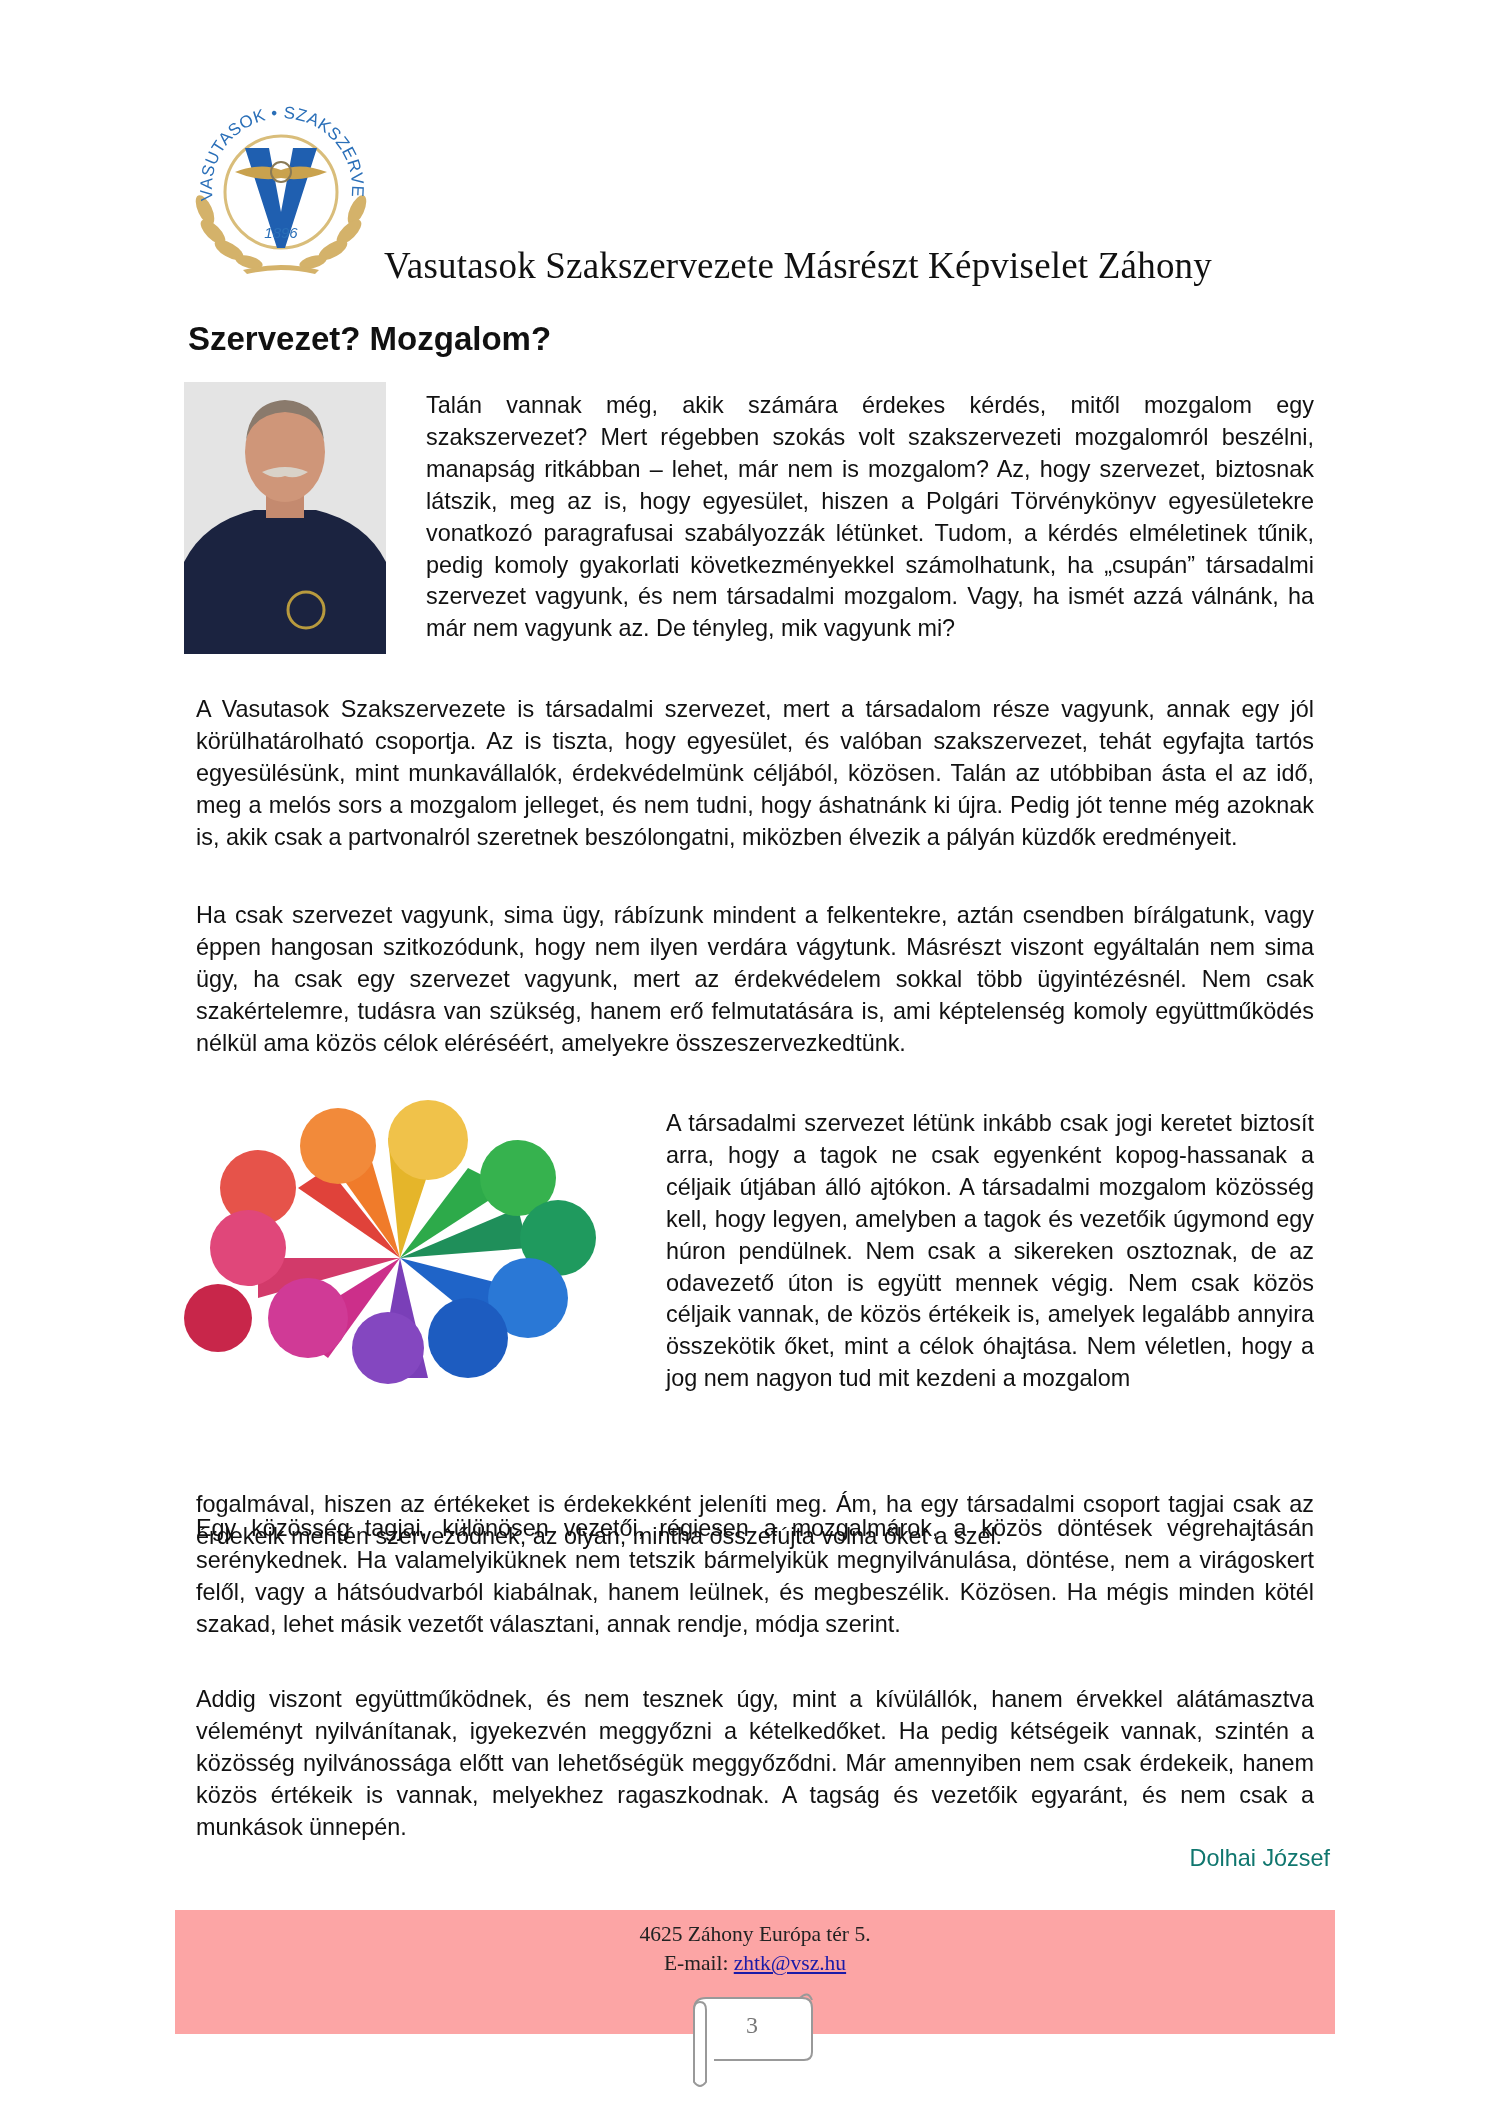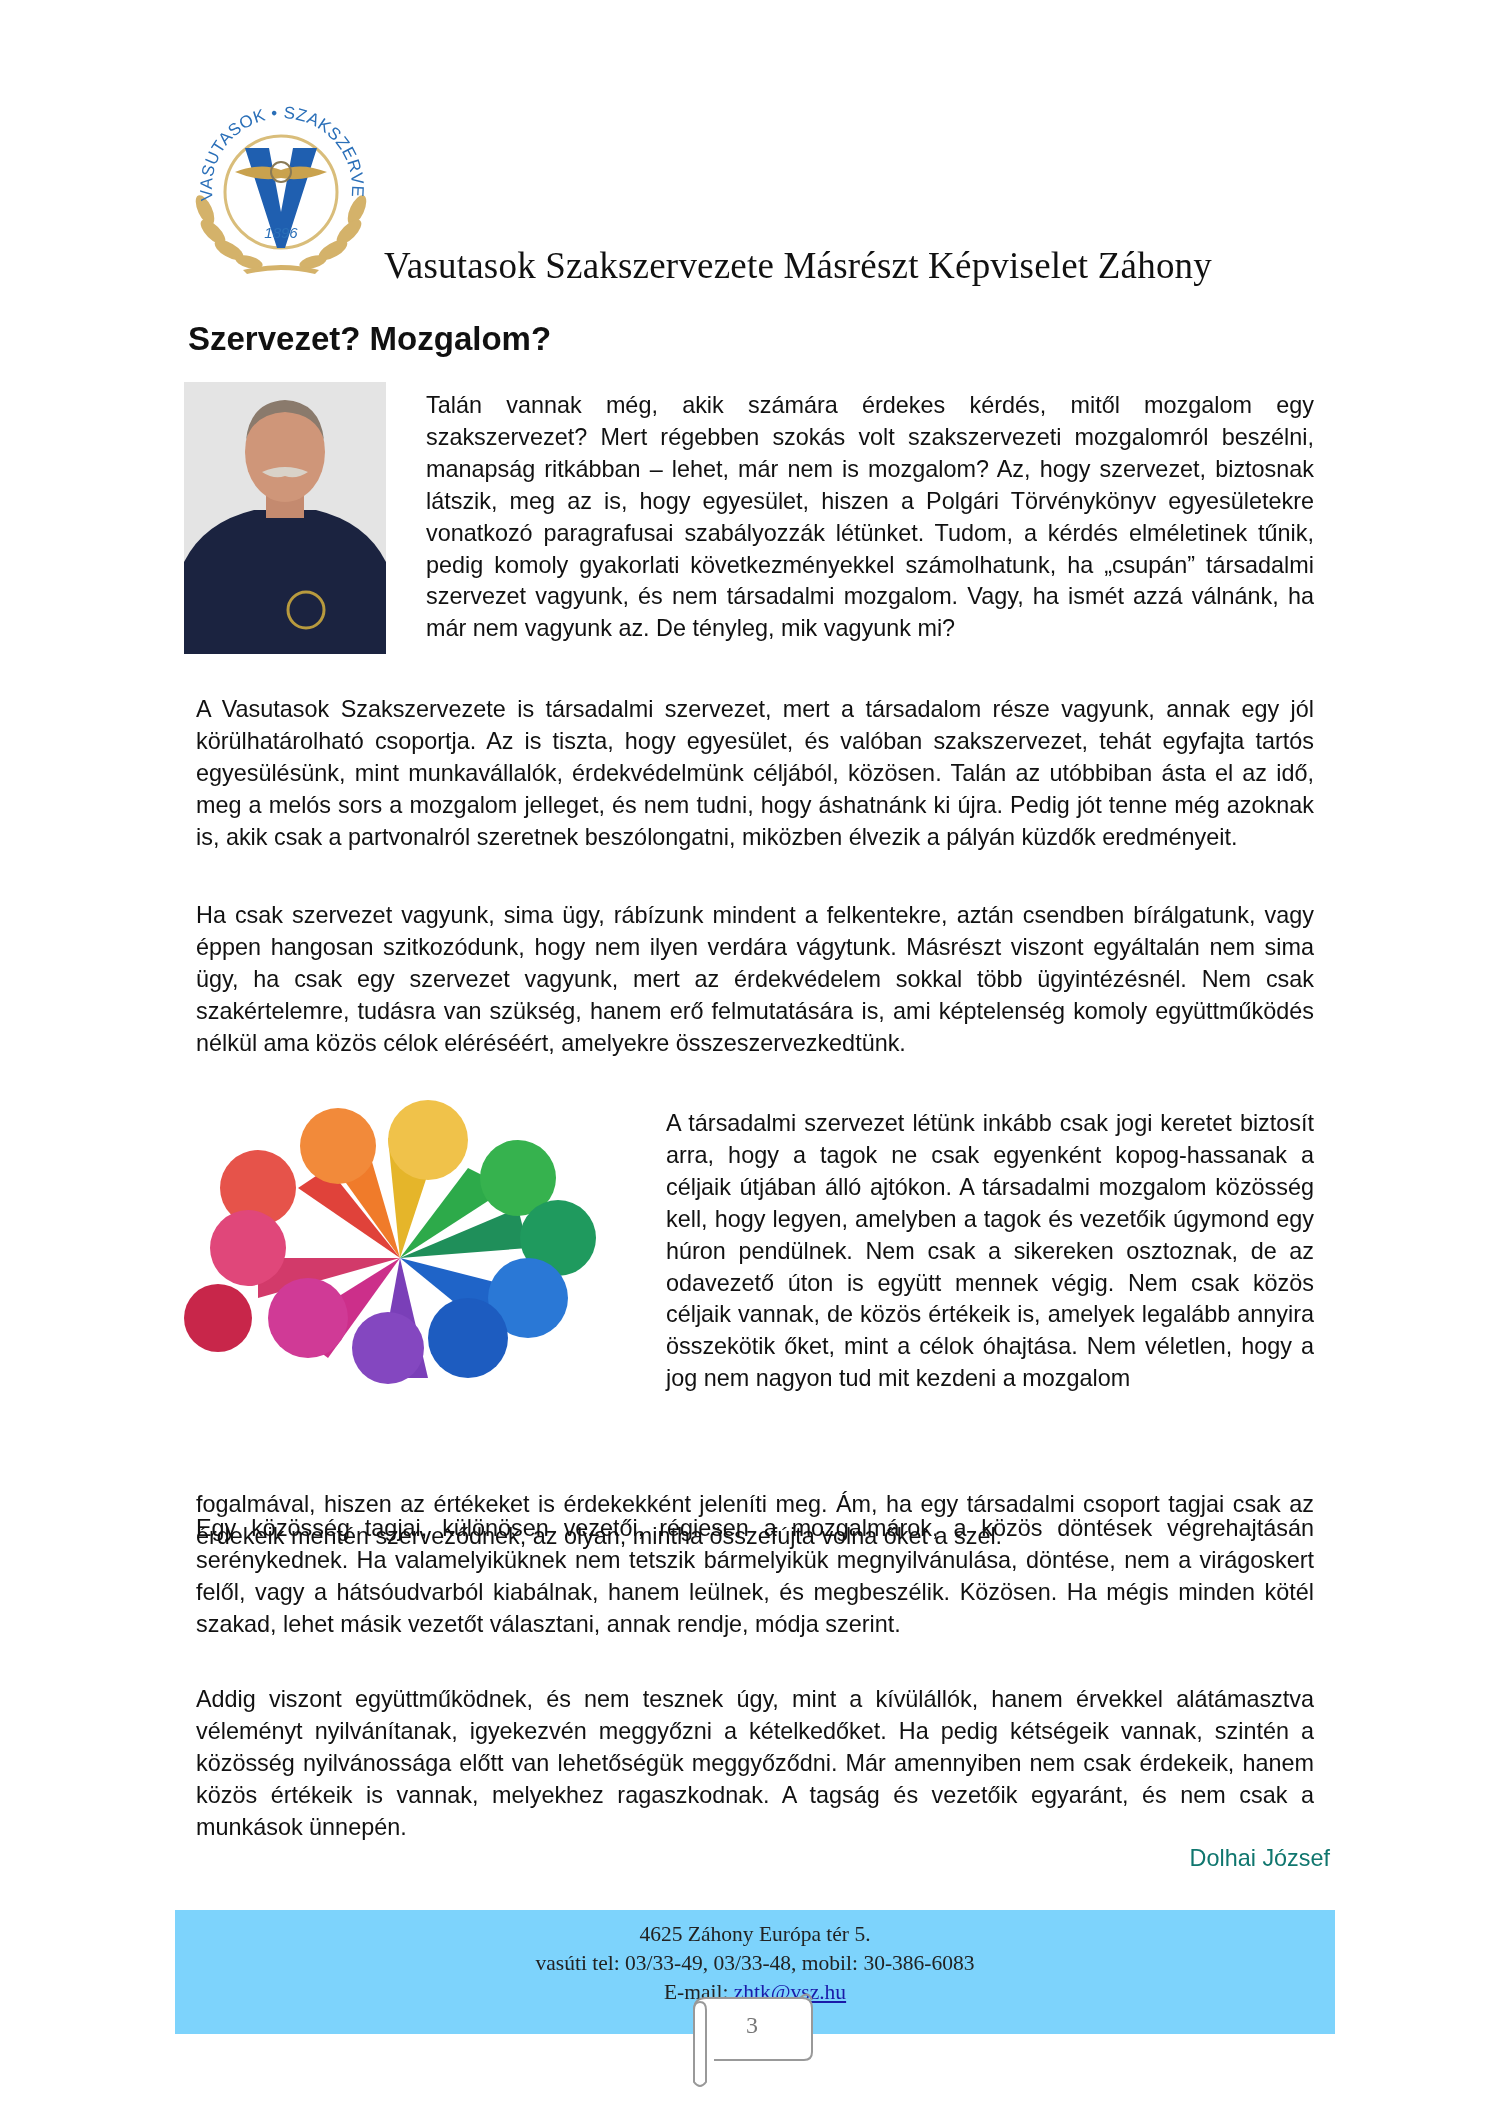--- a/index.html
+++ b/index.html
@@ -13,21 +13,21 @@
   .photo { left: 184px; top: 382px; width: 202px; height: 272px; background: #e3e3e3; overflow: hidden; }
   .p1 { left: 410px; top: 374px; width: 920px; }
   .p2 { left: 180px; top: 678px; width: 1150px; }
   .p3 { left: 180px; top: 884px; width: 1150px; }
   .people-img { left: 178px; top: 1098px; width: 444px; height: 302px; background: #fff; overflow: hidden; }
   .p4a { left: 650px; top: 1092px; width: 680px; }
   .p4b { left: 180px; top: 1473px; width: 1150px; }
   .p5 { left: 180px; top: 1497px; width: 1150px; }
   .p6 { left: 180px; top: 1668px; width: 1150px; }
   .signature { left: 180px; top: 1845px; width: 1150px; text-align: right; font-family: "Liberation Sans", sans-serif; font-size: 23.4px; color: #0f766e; }
-  .footer { left: 175px; top: 1910px; width: 1160px; height: 124px; background: #7dd3fc; }
+  .footer { left: 175px; top: 1910px; width: 1160px; height: 124px; background: #fca5a5; }
   .footer-lines { position: absolute; left: 0; top: 10px; width: 100%; text-align: center; font-family: "Liberation Serif", serif; font-size: 21.5px; line-height: 29px; color: #222; }
   .footer-lines a { color: #1a1aa8; text-decoration: underline; }
   .page-scroll { left: 684px; top: 1990px; width: 140px; height: 100px; }
   .page-num { position: absolute; left: 62px; top: 22px; font-family: "Liberation Serif", serif; font-size: 24px; color: #777; }
 </style>
 </head>
 <body>
 
 <div class="abs logo">
   <svg width="196" height="188" viewBox="0 0 196 188">
@@ -123,21 +123,20 @@
   </div>
 <div class="abs body-text p6">
     <p>Addig viszont együttműködnek, és nem tesznek úgy, mint a kívülállók, hanem érvekkel alátámasztva véleményt nyilvánítanak, igyekezvén meggyőzni a kételkedőket. Ha pedig kétségeik vannak, szintén a közösség nyilvánossága előtt van lehetőségük meggyőződni. Már amennyiben nem csak érdekeik, hanem közös értékeik is vannak, melyekhez ragaszkodnak. A tagság és vezetőik egyaránt, és nem csak a munkások ünnepén.</p>
   </div>
 
 <div class="abs signature">Dolhai József</div>
 
 <div class="abs footer">
   <div class="footer-lines">
     <div>4625 Záhony Európa tér 5.</div>
-    <div>vasúti tel: 03/33-49, 03/33-48, mobil: 30-386-6083</div>
     <div><span>E-mail: </span><a href="mailto:zhtk@vsz.hu">zhtk@vsz.hu</a></div>
   </div>
 </div>
 
 <div class="abs page-scroll">
   <svg width="140" height="100" viewBox="0 0 140 100">
     <path d="M10 20 Q10 8 22 8 L118 8 Q128 8 128 18 L128 62 Q128 70 120 70 L30 70" fill="#fff" stroke="#999" stroke-width="2"></path>
     <path d="M10 20 L10 92 Q16 100 22 92 L22 20 Q22 12 16 12 Q10 12 10 20 Z" fill="#fff" stroke="#999" stroke-width="2"></path>
     <path d="M116 8 Q124 0 128 10" fill="none" stroke="#999" stroke-width="2"></path>
   </svg>

